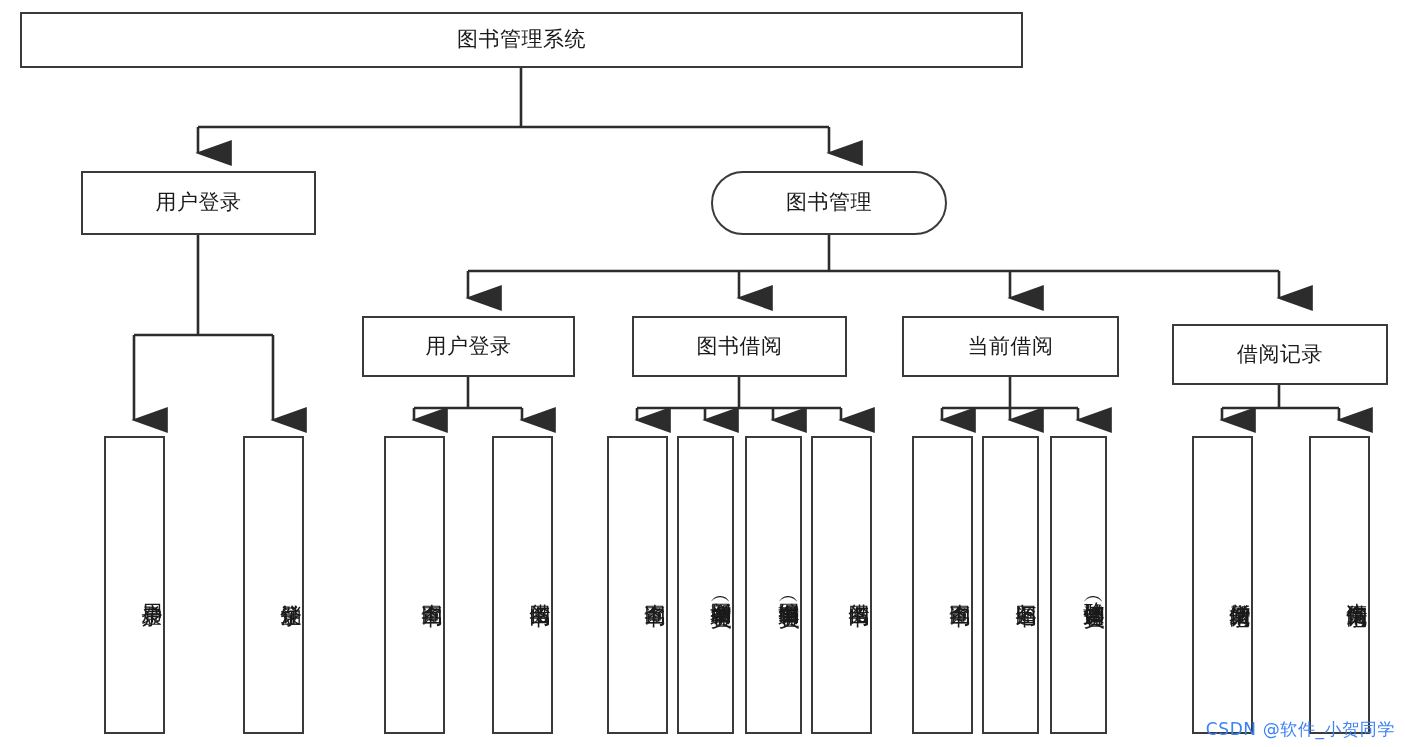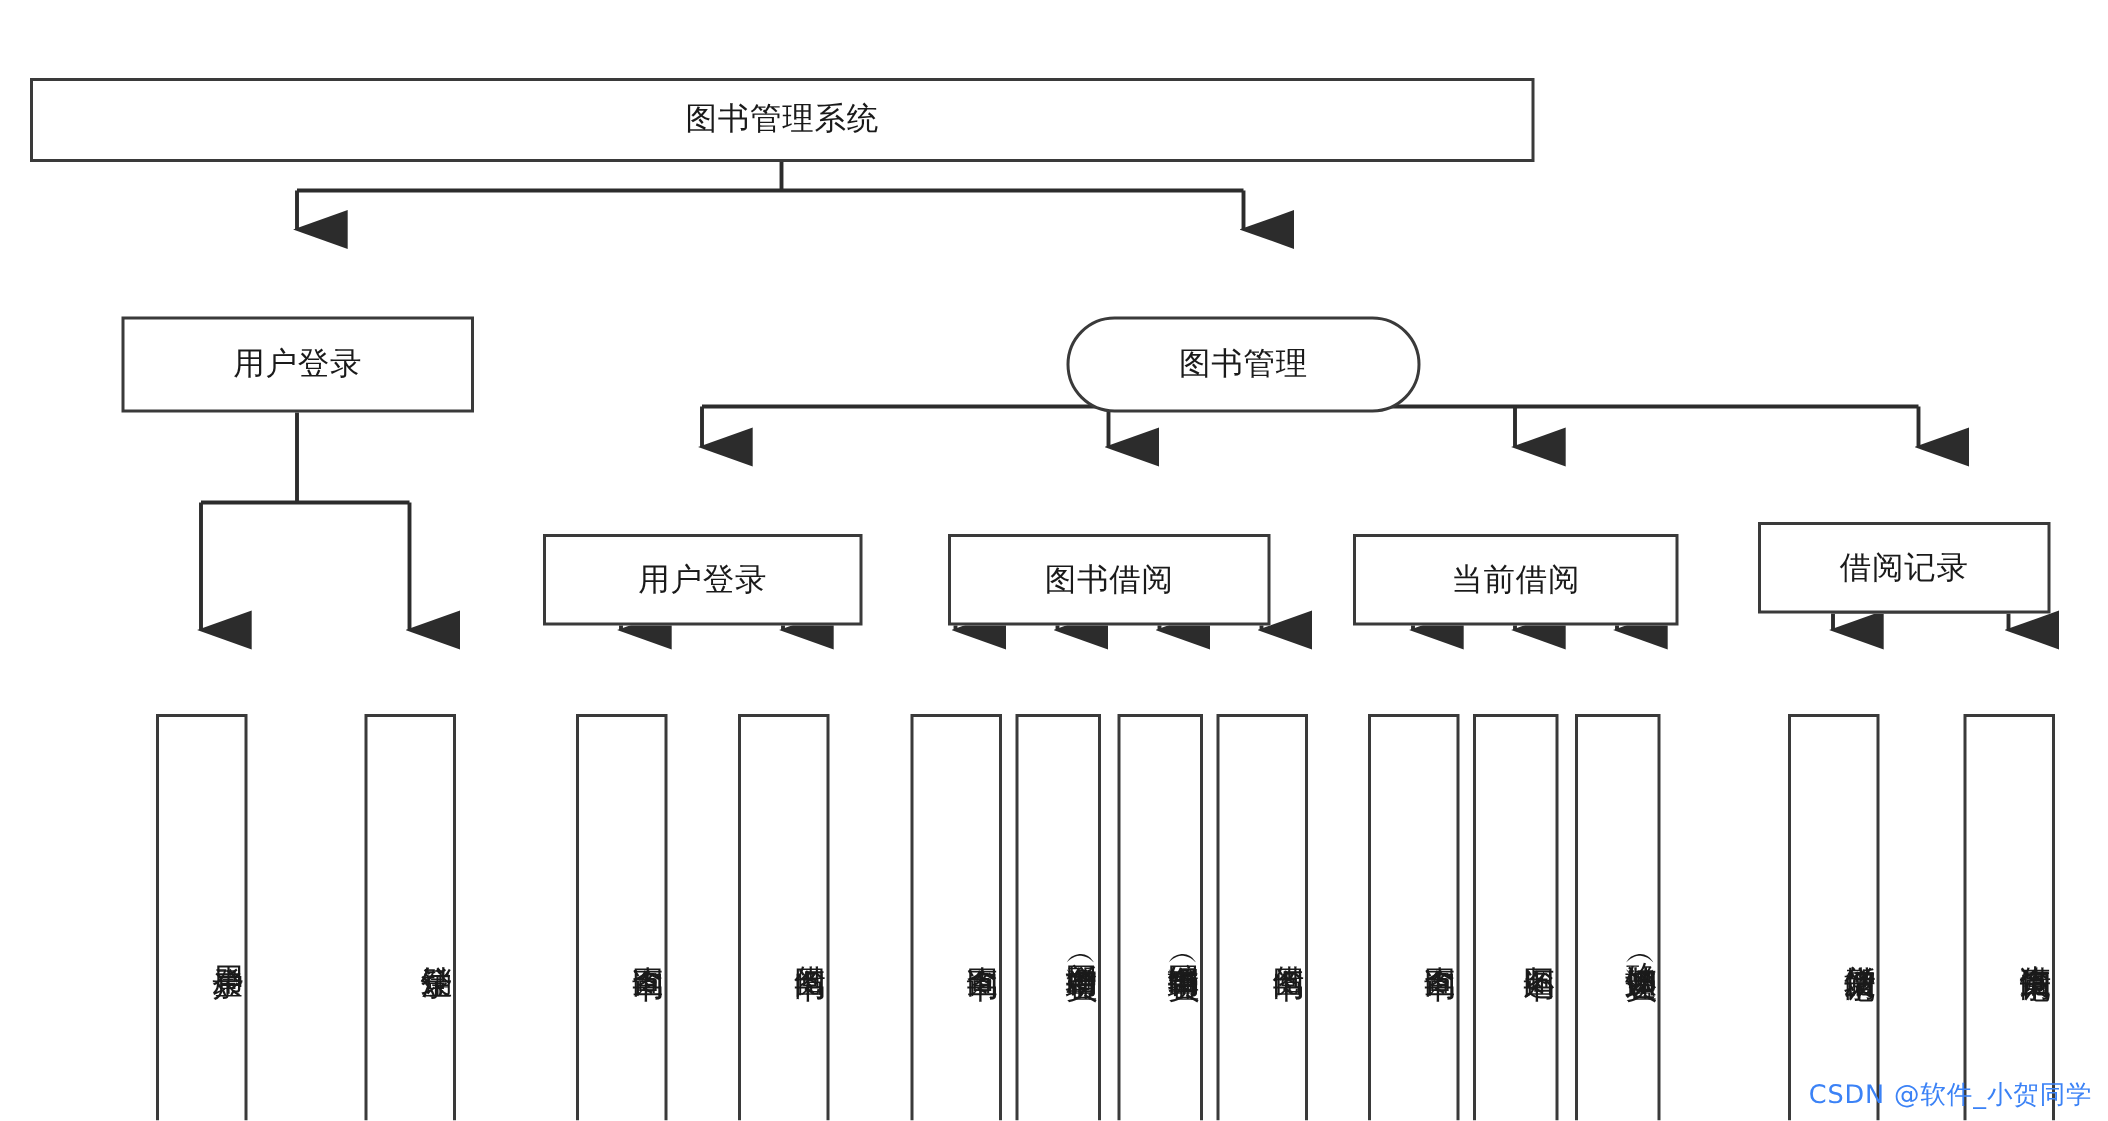--- a/index.html
+++ b/index.html
@@ -29,21 +29,20 @@
   .node {
     position: absolute;
     box-sizing: border-box;
     background: #ffffff;
     border: 2.5px solid #3a3a3a;
     display: flex;
     align-items: center;
     justify-content: center;
     color: #1a1a1a;
     line-height: 1.12;
-    margin-top: 40px;
   }
   .node.horiz {
     font-size: 21px;
     letter-spacing: 0.5px;
   }
   .node.vert {
     writing-mode: vertical-rl;
     text-orientation: upright;
     font-size: 21px;
     letter-spacing: 1px;
@@ -142,21 +141,21 @@
   </div>
 
   <div class="node horiz" style="left:902px; top:316px; width:217px; height:61px;">
     <span class="label">当前借阅</span>
   </div>
 
   <div class="node horiz" style="left:632px; top:316px; width:215px; height:61px;">
     <span class="label">图书借阅</span>
   </div>
 
-  <div class="node horiz" style="left:1172px; top:308px; width:195px; height:61px;">
+  <div class="node horiz" style="left:1172px; top:324px; width:216px; height:61px;">
     <span class="label">借阅记录</span>
   </div>
 
   <div class="node vert" style="left:104px; top:436px; width:61px; height:298px;">
     <span class="label">用户登录</span>
   </div>
 
   <div class="node vert" style="left:243px; top:436px; width:61px; height:298px;">
     <span class="label">注销登录</span>
   </div>

